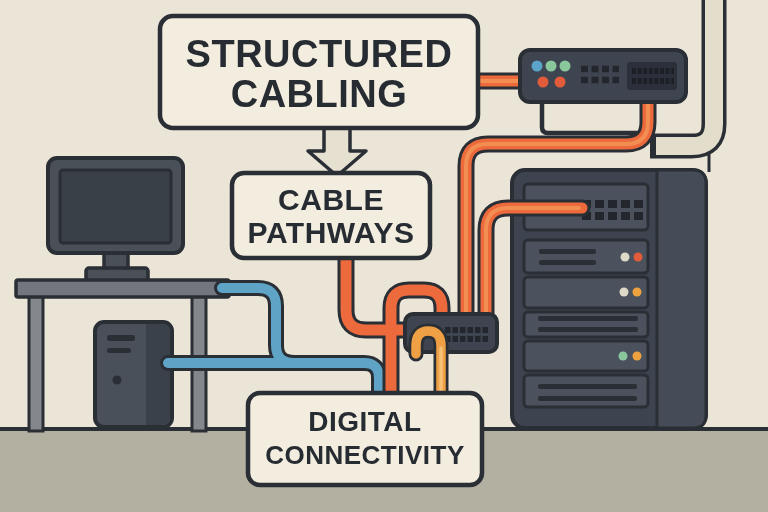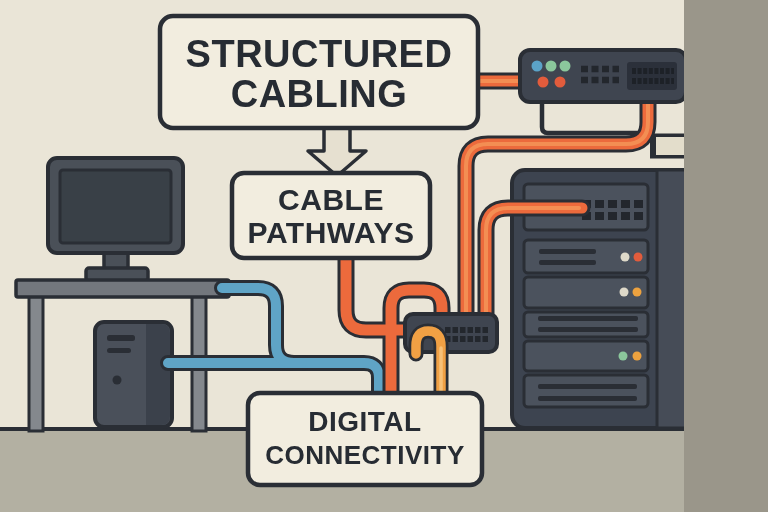--- a/index.html
+++ b/index.html
@@ -1,16 +1,16 @@
 <!DOCTYPE html>
 <html><head>
 <meta charset="utf-8">
 <style>
   html,body{margin:0;padding:0;background:#9a968a;}
-  #stage{position:relative;width:684px;height:512px;overflow:hidden;background:#c2410c;
+  #stage{position:relative;width:768px;height:512px;overflow:hidden;background:#c2410c;
          font-family:"Liberation Sans", sans-serif;}
   svg{position:absolute;left:0;top:0;display:block;}
   .box-label{font-family:"Liberation Sans", sans-serif;font-weight:700;fill:#272c33;
              text-anchor:middle;letter-spacing:0.5px;}
 </style>
 </head>
 <body>
 
 <div id="stage">
 <svg width="768" height="512" viewBox="0 0 768 512">

